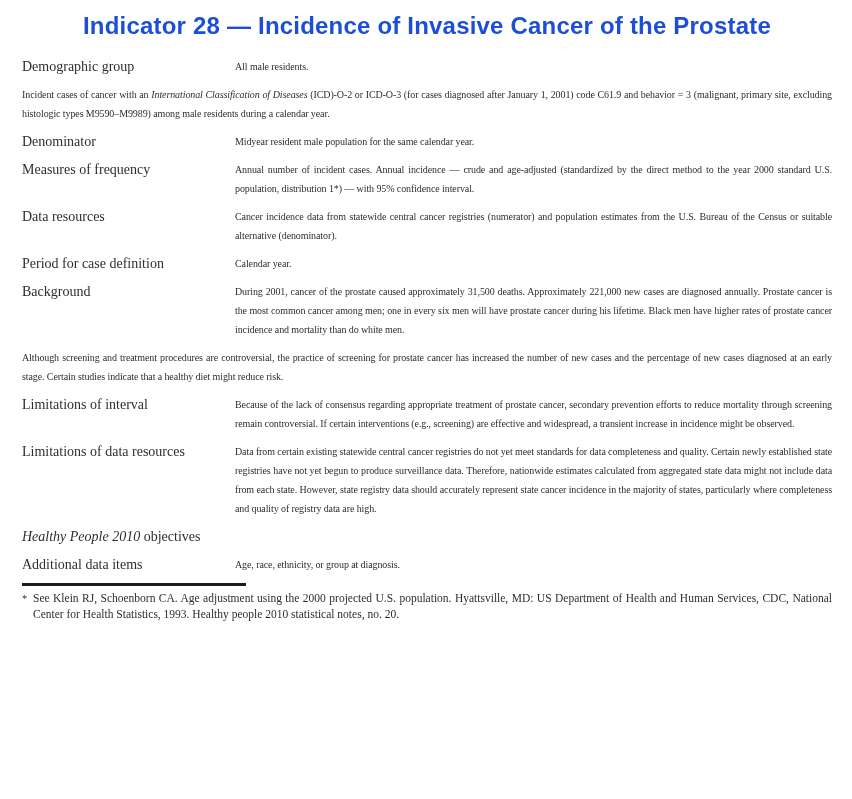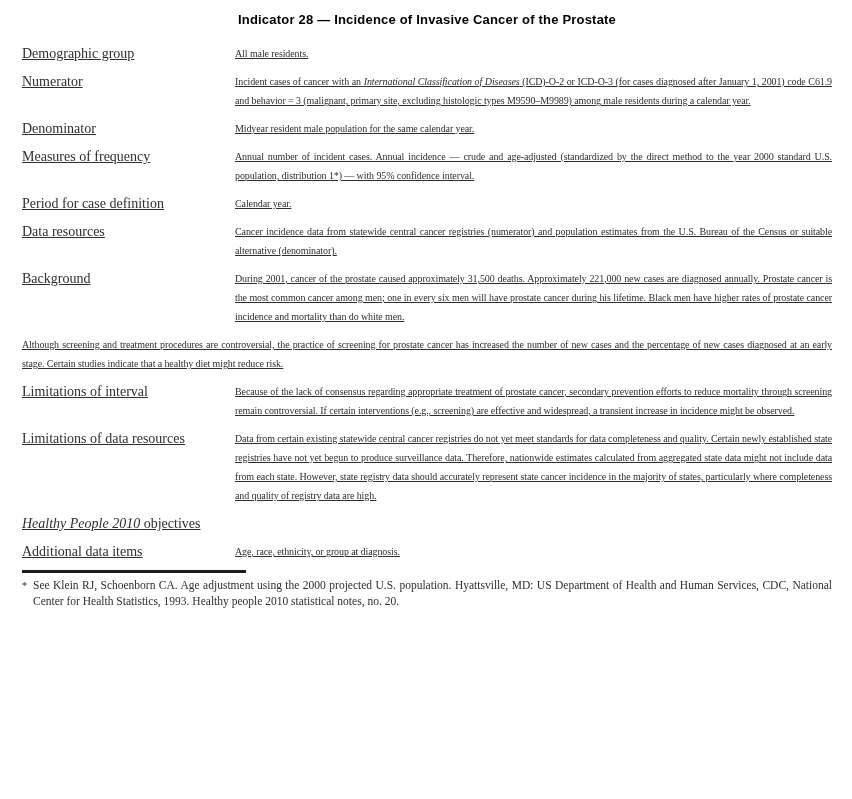--- a/index.html
+++ b/index.html
@@ -10,27 +10,27 @@
     background: #ffffff;
     padding: 8px 20px 0 22px;
     font-family: "Liberation Serif", serif;
     color: #2e2e2e;
     overflow: hidden;
   }
   .title {
     text-align: center;
     font-family: "Liberation Sans", sans-serif;
     font-weight: bold;
-    font-size: 13px;
+    font-size: 24px;
     letter-spacing: 0.2px;
-    color: #000000;
+    color: #1d4ed8;
     margin: 4px 0 17px 0;
   }
   .def-table { }
-  .row { display: flex; margin-bottom: 9px; text-decoration: underline; }
+  .row { display: flex; margin-bottom: 9px; }
   .row .label {
     flex: 0 0 213px;
     width: 213px;
     font-size: 14px;
     line-height: 19px;
     padding-right: 8px;
     box-sizing: border-box;
   }
   .row .text {
     flex: 1;
@@ -69,38 +69,37 @@
 <div class="page">
   <div class="title">Indicator 28 — Incidence of Invasive Cancer of the Prostate</div>
 
   <div class="def-table">
 
   <div class="row">
         <div class="label"><span>Demographic group</span></div>
         <div class="text"><span>All male residents.</span></div>
       </div>
       <div class="row">
-        <div class="label"><span>Numerator</span></div>
         <div class="text"><span>Incident cases of cancer with an </span><i>International Classification of Diseases</i><span> (ICD)-O-2 or ICD-O-3 (for cases diagnosed after January 1, 2001) code C61.9 and behavior = 3 (malignant, primary site, excluding histologic types M9590–M9989) among male residents during a calendar year.</span></div>
       </div>
       <div class="row">
         <div class="label"><span>Denominator</span></div>
         <div class="text"><span>Midyear resident male population for the same calendar year.</span></div>
       </div>
       <div class="row">
         <div class="label"><span>Measures of frequency</span></div>
         <div class="text"><span>Annual number of incident cases. Annual incidence — crude and age-adjusted (standardized by the direct method to the year 2000 standard U.S. population, distribution 1*) — with 95% confidence interval.</span></div>
       </div>
       <div class="row">
+        <div class="label"><span>Data resources</span></div>
+        <div class="text"><span>Cancer incidence data from statewide central cancer registries (numerator) and population estimates from the U.S. Bureau of the Census or suitable alternative (denominator).</span></div>
+      </div>
+      <div class="row">
         <div class="label"><span>Period for case definition</span></div>
         <div class="text"><span>Calendar year.</span></div>
-      </div>
-      <div class="row">
-        <div class="label"><span>Data resources</span></div>
-        <div class="text"><span>Cancer incidence data from statewide central cancer registries (numerator) and population estimates from the U.S. Bureau of the Census or suitable alternative (denominator).</span></div>
       </div>
       <div class="row">
         <div class="label"><span>Background</span></div>
         <div class="text"><span>During 2001, cancer of the prostate caused approximately 31,500 deaths. Approximately 221,000 new cases are diagnosed annually. Prostate cancer is the most common cancer among men; one in every six men will have prostate cancer during his lifetime. Black men have higher rates of prostate cancer incidence and mortality than do white men.</span></div>
       </div>
       <div class="row">
         <div class="text"><span>Although screening and treatment procedures are controversial, the practice of screening for prostate cancer has increased the number of new cases and the percentage of new cases diagnosed at an early stage. Certain studies indicate that a healthy diet might reduce risk.</span></div>
       </div>
       <div class="row">
         <div class="label"><span>Limitations of interval</span></div>

